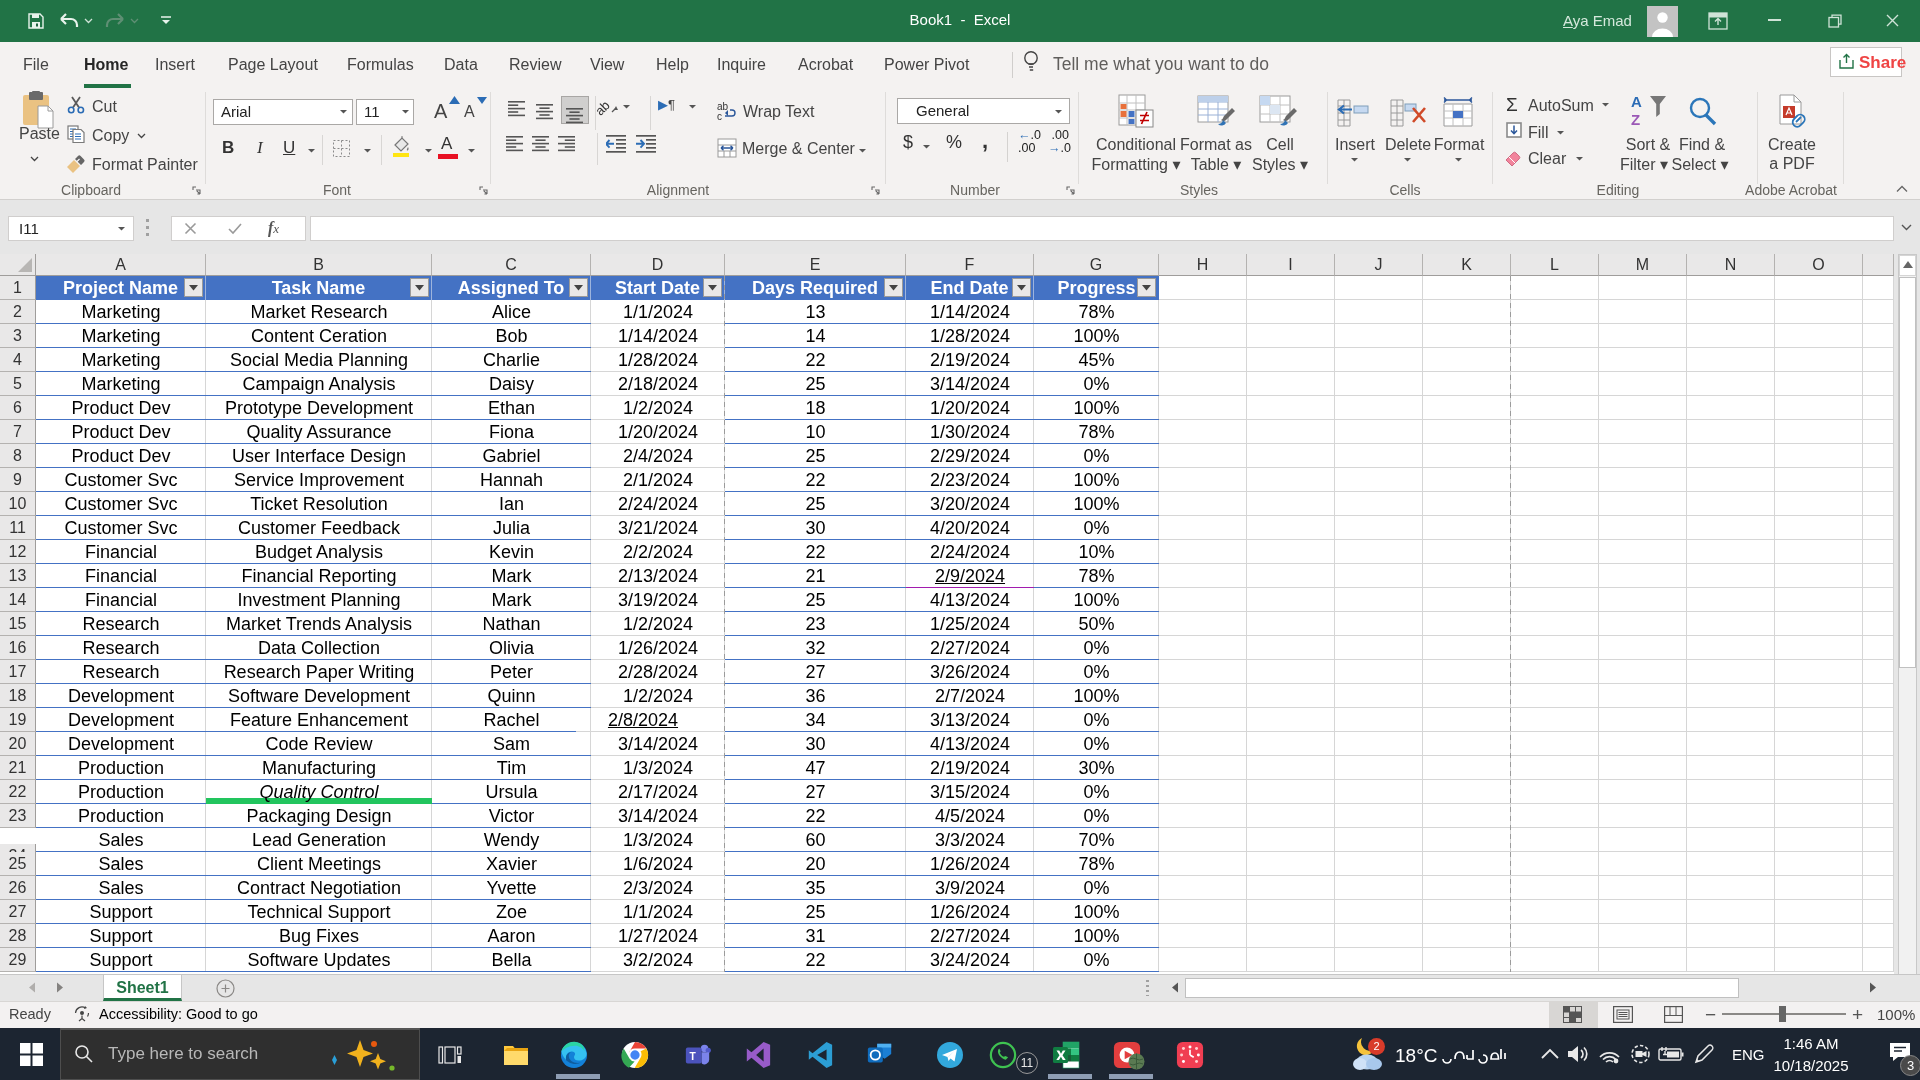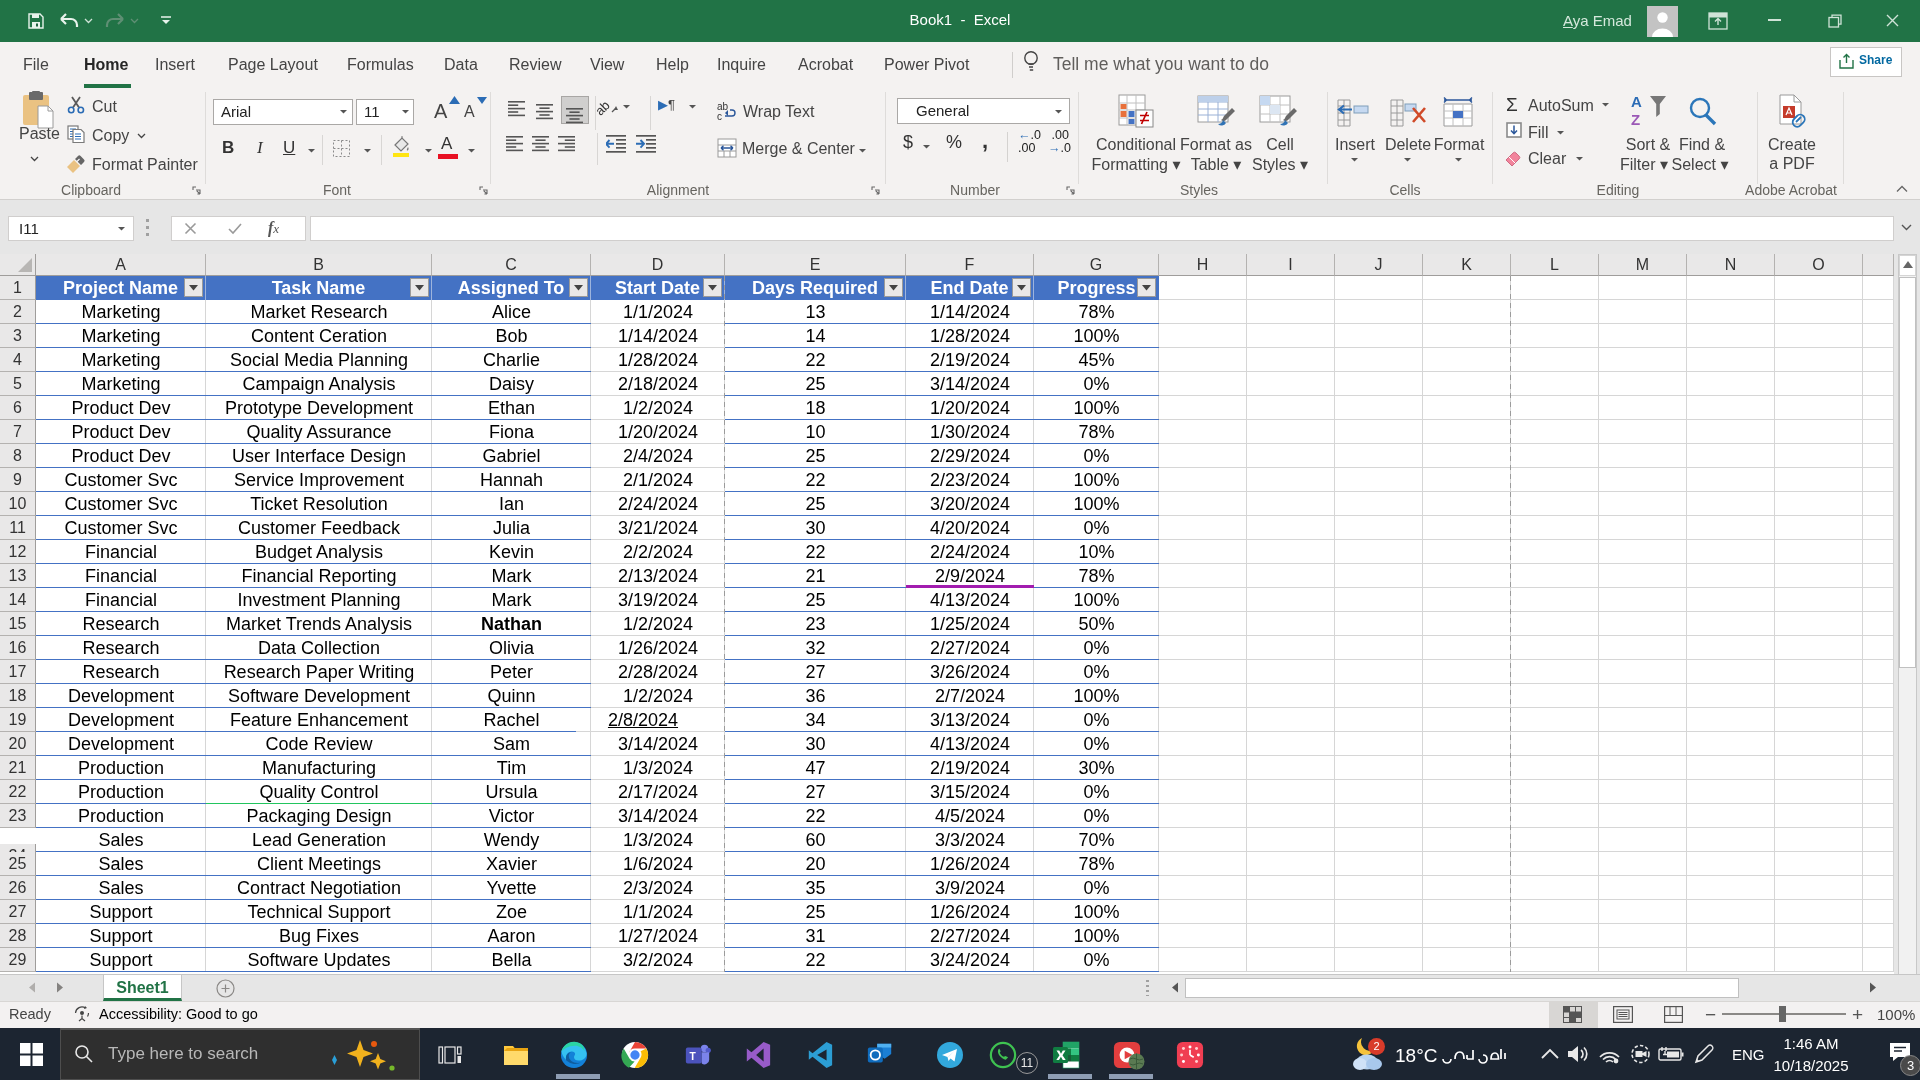--- a/index.html
+++ b/index.html
@@ -103,21 +103,21 @@
 <svg class="abs" style="left:1022px;top:50px" width="18" height="26" viewBox="0 0 18 26">
     <circle cx="9" cy="8" r="6.2" fill="none" stroke="#444" stroke-width="1.4"></circle>
     <path d="M6.5 14 h5 M7 17 h4 M7.8 20 h3.4" stroke="#444" stroke-width="1.3"></path>
   </svg>
 <div class="abs" style="left:1053px;top:54px;font-size:17.5px;color:#605e5c;">Tell me what you want to do</div>
 <div class="abs" style="left:1830px;top:47px;width:72px;height:30px;background:#fff;border:1px solid #c8c6c4;"></div>
 <svg class="abs" style="left:1838px;top:53px" width="17" height="17" viewBox="0 0 17 17">
     <path d="M2 7 v8 h13 v-8" fill="none" stroke="#217346" stroke-width="1.4"></path>
     <path d="M8.5 10 v-8 M5.5 4.5 l3-3 3 3" fill="none" stroke="#217346" stroke-width="1.4"></path>
   </svg>
-<div class="abs" style="left:1859px;top:53px;font-size:12px;color:#0369a1;font-weight:bold;">Share</div>
+<div class="abs" style="left:1859px;top:53px;font-size:17px;color:#ef4444;font-weight:bold;">Share</div>
 <div class="abs" id="ribbon"></div>
 <div class="gsep" style="left:205px;top:92px;"></div>
 <div class="gsep" style="left:490px;top:92px;"></div>
 <div class="gsep" style="left:885px;top:92px;"></div>
 <div class="gsep" style="left:1078px;top:92px;"></div>
 <div class="gsep" style="left:1327px;top:92px;"></div>
 <div class="gsep" style="left:1492px;top:92px;"></div>
 <div class="gsep" style="left:1757px;top:92px;"></div>
 <div class="gsep" style="left:1843px;top:92px;"></div>
 <div class="glabel" style="left:91px;top:182px;">Clipboard</div>
@@ -655,32 +655,32 @@
 <div class="cell" style="left:432px;top:540px;width:159px;border-bottom:1px solid #4472c4;">Kevin</div>
 <div class="cell" style="left:591px;top:540px;width:134px;border-bottom:1px solid #d6d6d6;">2/2/2024</div>
 <div class="cell" style="left:725px;top:540px;width:181px;border-bottom:1px solid #4472c4;">22</div>
 <div class="cell" style="left:906px;top:540px;width:128px;border-bottom:1px solid #4472c4;">2/24/2024</div>
 <div class="cell" style="left:1034px;top:540px;width:125px;border-bottom:1px solid #4472c4;">10%</div>
 <div class="cell" style="left:36px;top:564px;width:170px;border-bottom:1px solid #4472c4;">Financial</div>
 <div class="cell" style="left:206px;top:564px;width:226px;border-bottom:1px solid #4472c4;">Financial Reporting</div>
 <div class="cell" style="left:432px;top:564px;width:159px;border-bottom:1px solid #4472c4;">Mark</div>
 <div class="cell" style="left:591px;top:564px;width:134px;border-bottom:1px solid #d6d6d6;">2/13/2024</div>
 <div class="cell" style="left:725px;top:564px;width:181px;border-bottom:1px solid #4472c4;">21</div>
-<div class="cell" style="left:906px;top:564px;width:128px;border-bottom:3px solid #a21caf;">2/9/2024</div>
+<div class="cell" style="left:906px;top:564px;width:128px;border-bottom:1px solid #a21caf;text-decoration:underline;">2/9/2024</div>
 <div class="cell" style="left:1034px;top:564px;width:125px;border-bottom:1px solid #4472c4;">78%</div>
 <div class="cell" style="left:36px;top:588px;width:170px;border-bottom:1px solid #4472c4;">Financial</div>
 <div class="cell" style="left:206px;top:588px;width:226px;border-bottom:1px solid #4472c4;">Investment Planning</div>
 <div class="cell" style="left:432px;top:588px;width:159px;border-bottom:1px solid #4472c4;">Mark</div>
 <div class="cell" style="left:591px;top:588px;width:134px;border-bottom:1px solid #d6d6d6;">3/19/2024</div>
 <div class="cell" style="left:725px;top:588px;width:181px;border-bottom:1px solid #4472c4;">25</div>
 <div class="cell" style="left:906px;top:588px;width:128px;border-bottom:1px solid #4472c4;">4/13/2024</div>
 <div class="cell" style="left:1034px;top:588px;width:125px;border-bottom:1px solid #4472c4;">100%</div>
 <div class="cell" style="left:36px;top:612px;width:170px;border-bottom:1px solid #4472c4;">Research</div>
 <div class="cell" style="left:206px;top:612px;width:226px;border-bottom:1px solid #4472c4;">Market Trends Analysis</div>
-<div class="cell" style="left:432px;top:612px;width:159px;border-bottom:1px solid #4472c4;font-weight:bold;">Nathan</div>
+<div class="cell" style="left:432px;top:612px;width:159px;border-bottom:1px solid #4472c4;">Nathan</div>
 <div class="cell" style="left:591px;top:612px;width:134px;border-bottom:1px solid #d6d6d6;">1/2/2024</div>
 <div class="cell" style="left:725px;top:612px;width:181px;border-bottom:1px solid #4472c4;">23</div>
 <div class="cell" style="left:906px;top:612px;width:128px;border-bottom:1px solid #4472c4;">1/25/2024</div>
 <div class="cell" style="left:1034px;top:612px;width:125px;border-bottom:1px solid #4472c4;">50%</div>
 <div class="cell" style="left:36px;top:636px;width:170px;border-bottom:1px solid #4472c4;">Research</div>
 <div class="cell" style="left:206px;top:636px;width:226px;border-bottom:1px solid #4472c4;">Data Collection</div>
 <div class="cell" style="left:432px;top:636px;width:159px;border-bottom:1px solid #4472c4;">Olivia</div>
 <div class="cell" style="left:591px;top:636px;width:134px;border-bottom:1px solid #d6d6d6;">1/26/2024</div>
 <div class="cell" style="left:725px;top:636px;width:181px;border-bottom:1px solid #4472c4;">32</div>
 <div class="cell" style="left:906px;top:636px;width:128px;border-bottom:1px solid #4472c4;">2/27/2024</div>
@@ -714,21 +714,21 @@
 <div class="cell" style="left:906px;top:732px;width:128px;border-bottom:1px solid #4472c4;">4/13/2024</div>
 <div class="cell" style="left:1034px;top:732px;width:125px;border-bottom:1px solid #4472c4;">0%</div>
 <div class="cell" style="left:36px;top:756px;width:170px;border-bottom:1px solid #4472c4;">Production</div>
 <div class="cell" style="left:206px;top:756px;width:226px;border-bottom:1px solid #4472c4;">Manufacturing</div>
 <div class="cell" style="left:432px;top:756px;width:159px;border-bottom:1px solid #4472c4;">Tim</div>
 <div class="cell" style="left:591px;top:756px;width:134px;border-bottom:1px solid #d6d6d6;">1/3/2024</div>
 <div class="cell" style="left:725px;top:756px;width:181px;border-bottom:1px solid #4472c4;">47</div>
 <div class="cell" style="left:906px;top:756px;width:128px;border-bottom:1px solid #4472c4;">2/19/2024</div>
 <div class="cell" style="left:1034px;top:756px;width:125px;border-bottom:1px solid #4472c4;">30%</div>
 <div class="cell" style="left:36px;top:780px;width:170px;border-bottom:1px solid #4472c4;">Production</div>
-<div class="cell" style="left:206px;top:780px;width:226px;border-bottom:1px solid #22c55e;">Quality Control</div>
+<div class="cell" style="left:206px;top:780px;width:226px;border-bottom:6px solid #22c55e;font-style:italic;">Quality Control</div>
 <div class="cell" style="left:432px;top:780px;width:159px;border-bottom:1px solid #4472c4;">Ursula</div>
 <div class="cell" style="left:591px;top:780px;width:134px;border-bottom:1px solid #d6d6d6;">2/17/2024</div>
 <div class="cell" style="left:725px;top:780px;width:181px;border-bottom:1px solid #4472c4;">27</div>
 <div class="cell" style="left:906px;top:780px;width:128px;border-bottom:1px solid #4472c4;">3/15/2024</div>
 <div class="cell" style="left:1034px;top:780px;width:125px;border-bottom:1px solid #4472c4;">0%</div>
 <div class="cell" style="left:36px;top:804px;width:170px;border-bottom:1px solid #4472c4;">Production</div>
 <div class="cell" style="left:206px;top:804px;width:226px;border-bottom:1px solid #4472c4;">Packaging Design</div>
 <div class="cell" style="left:432px;top:804px;width:159px;border-bottom:1px solid #4472c4;">Victor</div>
 <div class="cell" style="left:591px;top:804px;width:134px;border-bottom:1px solid #d6d6d6;">3/14/2024</div>
 <div class="cell" style="left:725px;top:804px;width:181px;border-bottom:1px solid #4472c4;">22</div>

